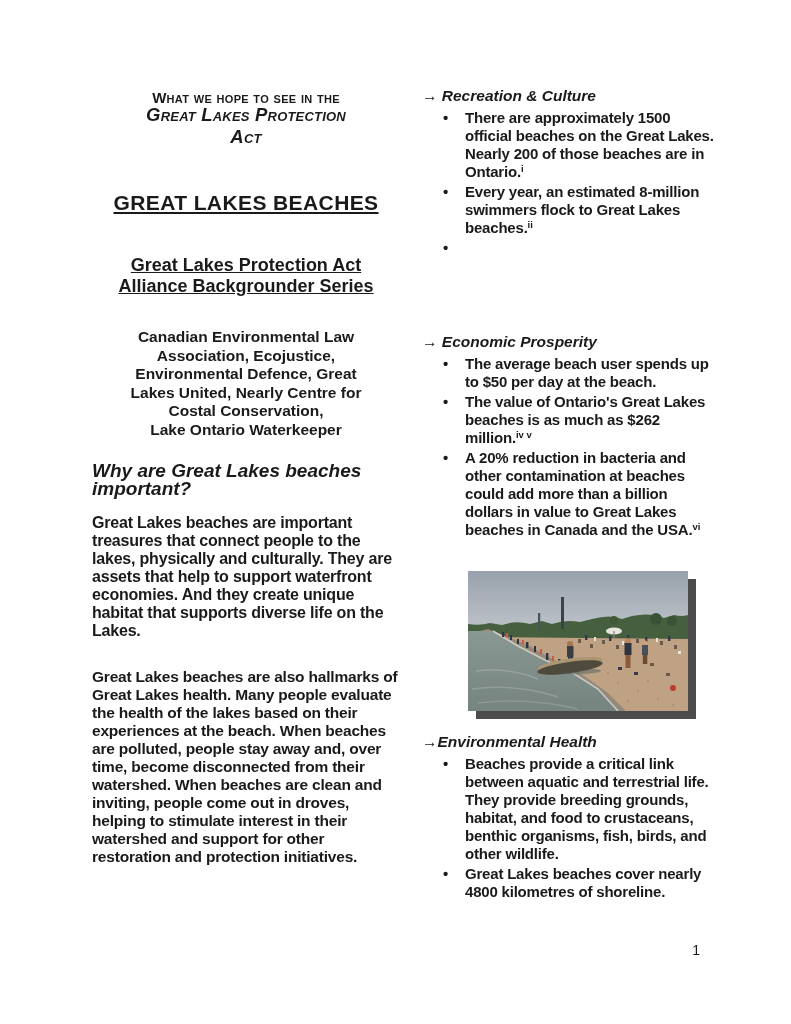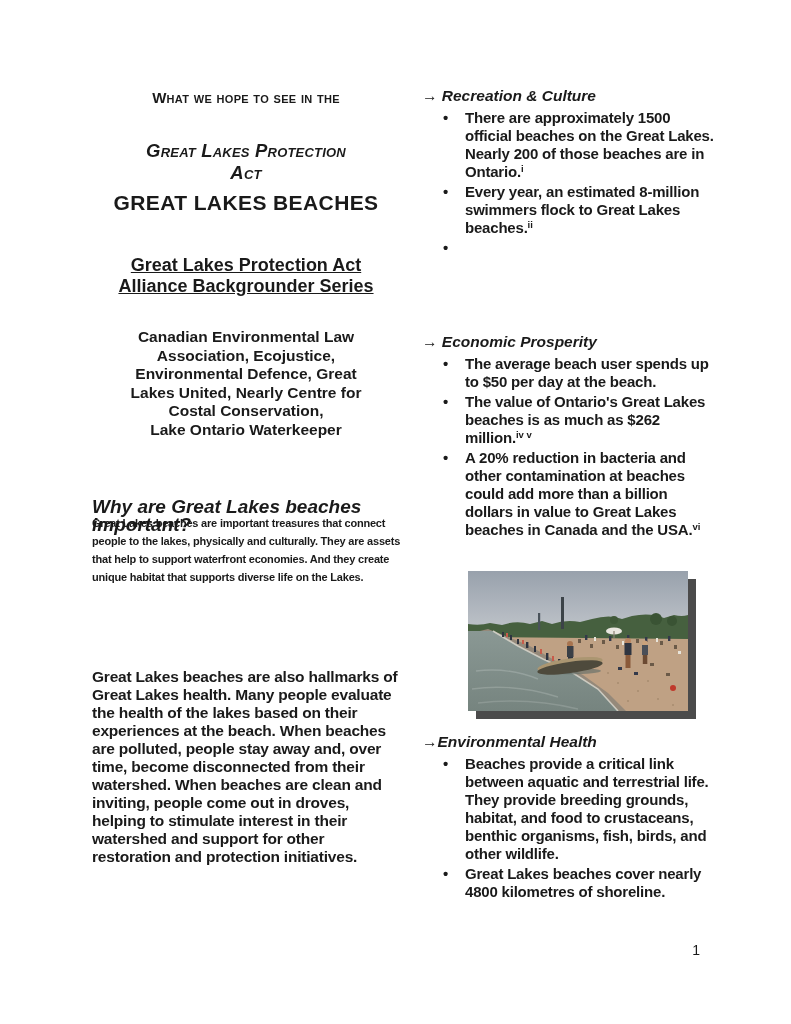--- a/index.html
+++ b/index.html
@@ -4,32 +4,32 @@
 <style>
   html,body { margin:0; padding:0; background:#e8e8e8; }
   .page {
     position:relative; width:791px; height:1024px; margin:0 auto;
     background:#ffffff; overflow:hidden;
     font-family:"Liberation Sans","DejaVu Sans",sans-serif;
     font-weight:700; color:#1a1a1a;
   }
   .abs { position:absolute; }
   .center { text-align:center; }
-  .ital { font-style:italic;margin-top:36px; }
+  .ital { font-style:italic; }
   .sc { font-variant:small-caps; }
 
   
   #kicker   { left:92px; top:89px;  width:308px; font-size:15px; letter-spacing:.3px; }
   #act-title{ left:92px; top:104px; width:308px; font-size:18.5px; line-height:22px; letter-spacing:.2px; }
-  #doc-title{ left:92px; top:191px; width:308px; font-size:21px; letter-spacing:.4px; }
+  #doc-title{ left:92px; top:191px; width:308px; font-size:21px; letter-spacing:.4px;text-decoration:underline; }
   #series   { left:92px; top:255px; width:308px; font-size:18px; line-height:20.5px; }
   #series .ln { text-decoration:underline; }
   #orgs     { left:92px; top:328px; width:308px; font-size:15.5px; line-height:18.5px; }
   #why      { left:92px; top:462px; width:308px; font-size:19px; line-height:18px; }
-  #para1    { left:92px; top:514px; width:310px; font-size:11px; line-height:18px; letter-spacing:-.2px; }
+  #para1    { left:92px; top:514px; width:310px; font-size:16px; line-height:18px; letter-spacing:-.2px; }
   #para2    { left:92px; top:668px; width:310px; font-size:15.5px; line-height:18px; letter-spacing:-.2px; }
 
   
   .rsec  { width:296px; }
   #sec1  { left:422px; top:86px;  }
   #sec2  { left:422px; top:332px; }
   #sec3  { left:422px; top:732px; }
   .rhead { font-size:15.5px; font-style:italic; line-height:19px; margin:0 0 4px 0; }
   ul.blist { list-style:none; margin:0; padding:0; font-size:15px; line-height:18px; letter-spacing:-.2px; }
   ul.blist li { display:flex; }

